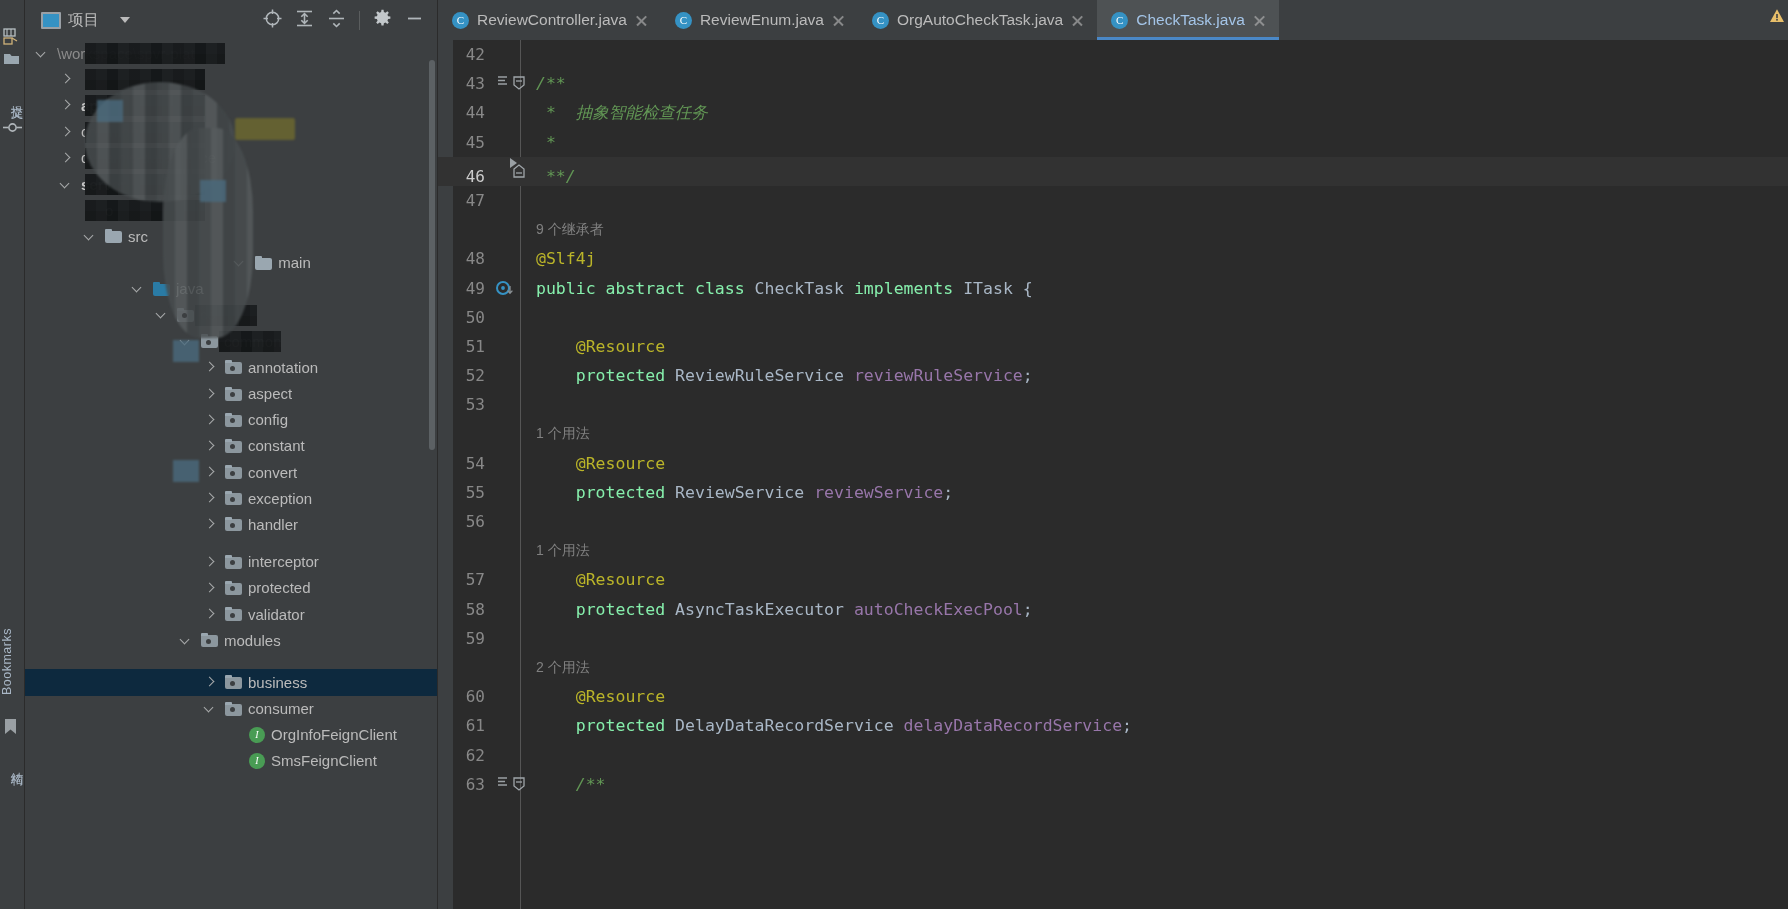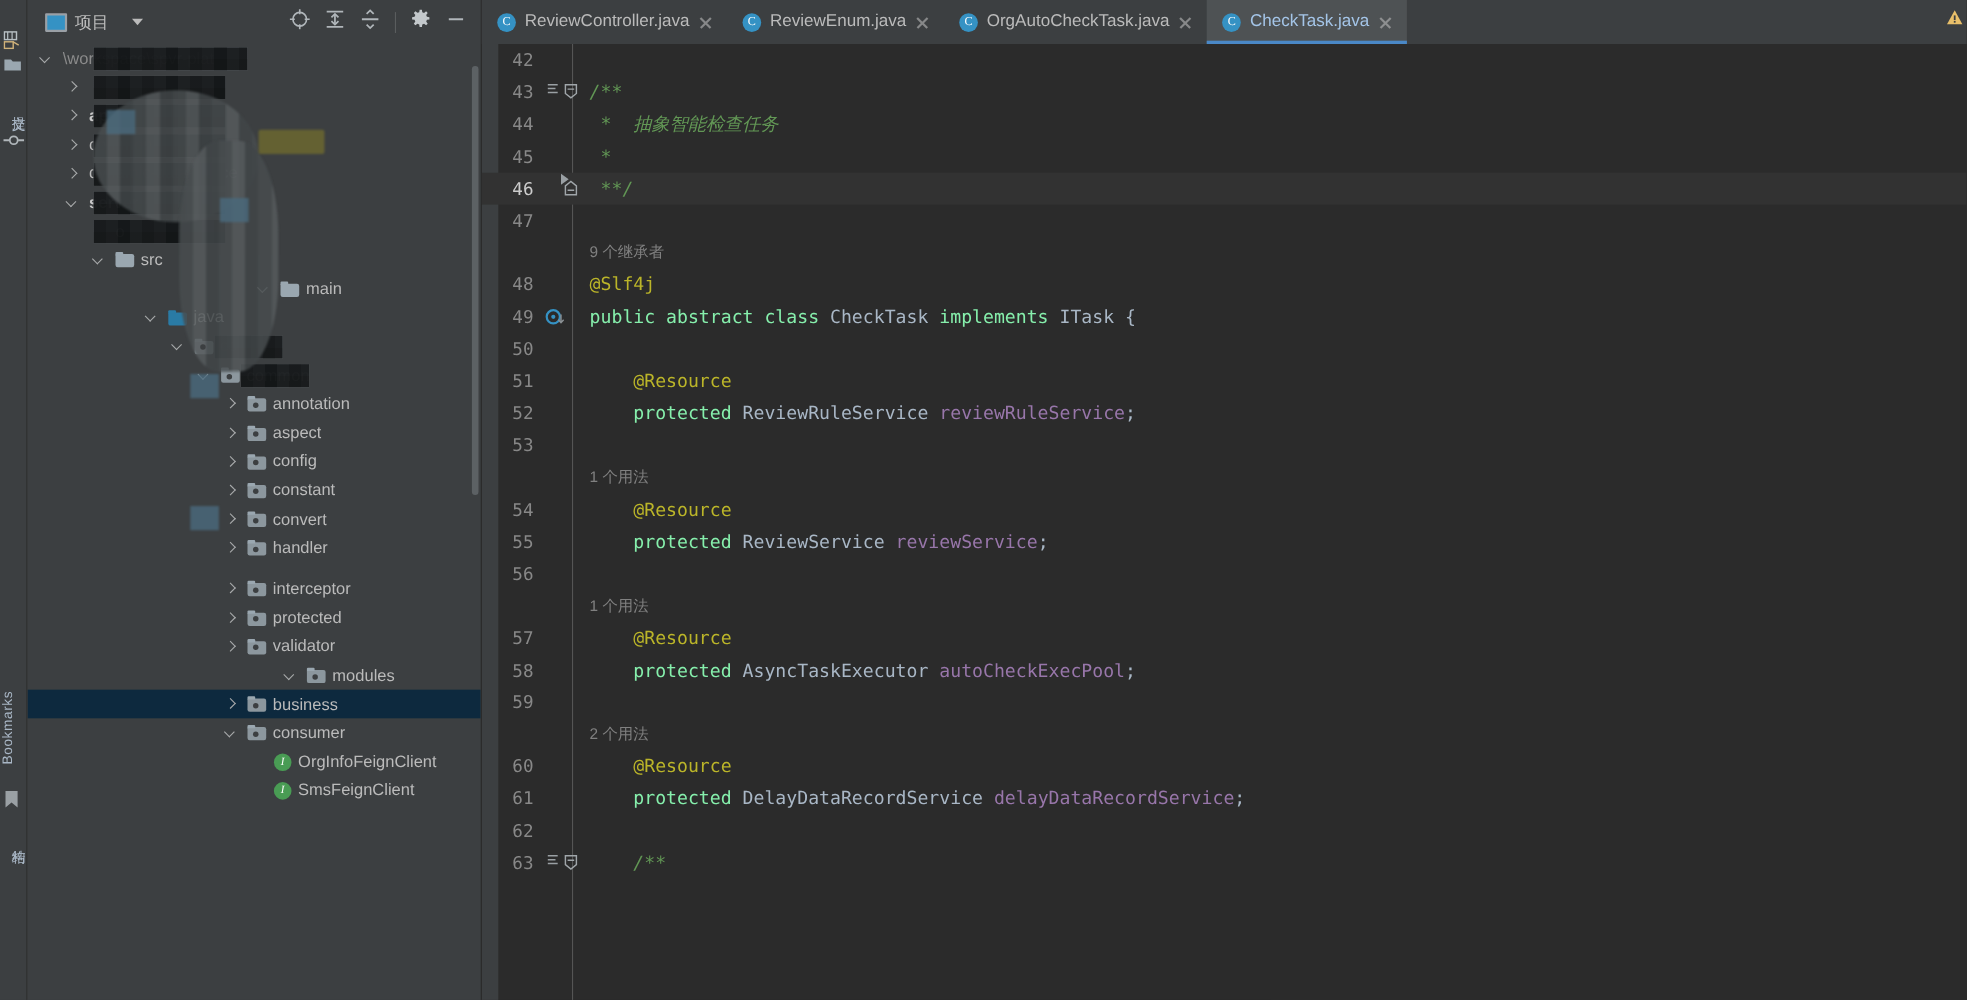--- a/index.html
+++ b/index.html
@@ -138,21 +138,21 @@
     position: absolute; top: 40px; left: 0; right: 0; bottom: 0;
     background: #2b2b2b; overflow: hidden;
     font-family: "DejaVu Sans Mono", monospace; font-size: 16.5px;
   }
   .gutter-bg {
     position: absolute; left: 0; top: 0; width: 15px; height: 100%;
     background: #3c3f41;
   }
   .code-rows { position: relative; }
   .crow { height: 29.2px; display: flex; align-items: center; position: relative; }
-  .crow.hl { background: #323232; }
+  .crow.hl { background: #323232; align-items: flex-end; }
   .lnum {
     width: 55px; flex: 0 0 55px; text-align: right; padding-right: 8px;
     color: #888888; font-size: 16px;
   }
   .lnum.cur { color: #cccccc; }
   .gmark { width: 36px; flex: 0 0 36px; position: relative; height: 29px; }
   .vline {
     position: absolute; left: 82px; top: 0; bottom: 0; width: 1px; background: #555555;
   }
   .ctext { padding-left: 7px; white-space: pre; color: #a9b7c6; }
@@ -358,20 +358,27 @@
           <span class="fldr pkg">
             <span class="dot"></span>
           </span>
           <span class="tlabel">convert</span>
         </div>
         <div class="trow" style="padding-left: 178px;">
           <span class="arrow " style="margin-right: 9px;"></span>
           <span class="fldr pkg">
             <span class="dot"></span>
           </span>
+          <span class="tlabel">exception</span>
+        </div>
+        <div class="trow" style="padding-left: 178px;">
+          <span class="arrow " style="margin-right: 9px;"></span>
+          <span class="fldr pkg">
+            <span class="dot"></span>
+          </span>
           <span class="tlabel">handler</span>
         </div>
         <div class="trow" style="padding-left: 178px; margin-top: 11px;">
           <span class="arrow " style="margin-right: 9px;"></span>
           <span class="fldr pkg">
             <span class="dot"></span>
           </span>
           <span class="tlabel">interceptor</span>
         </div>
         <div class="trow" style="padding-left: 178px;">
@@ -381,28 +388,28 @@
           </span>
           <span class="tlabel">protected</span>
         </div>
         <div class="trow" style="padding-left: 178px;">
           <span class="arrow " style="margin-right: 9px;"></span>
           <span class="fldr pkg">
             <span class="dot"></span>
           </span>
           <span class="tlabel">validator</span>
         </div>
-        <div class="trow" style="padding-left: 154px; justify-content: center;">
+        <div class="trow" style="padding-left: 154px;">
           <span class="arrow open" style="margin-right: 9px;"></span>
           <span class="fldr pkg">
             <span class="dot"></span>
           </span>
           <span class="tlabel">modules</span>
         </div>
-        <div class="trow sel" style="padding-left: 178px;">
+        <div class="trow sel" style="padding-left: 178px; margin-top: 16px;">
           <span class="arrow " style="margin-right: 9px;"></span>
           <span class="fldr pkg">
             <span class="dot"></span>
           </span>
           <span class="tlabel">business</span>
         </div>
         <div class="trow" style="padding-left: 178px;">
           <span class="arrow open" style="margin-right: 9px;"></span>
           <span class="fldr pkg">
             <span class="dot"></span>

